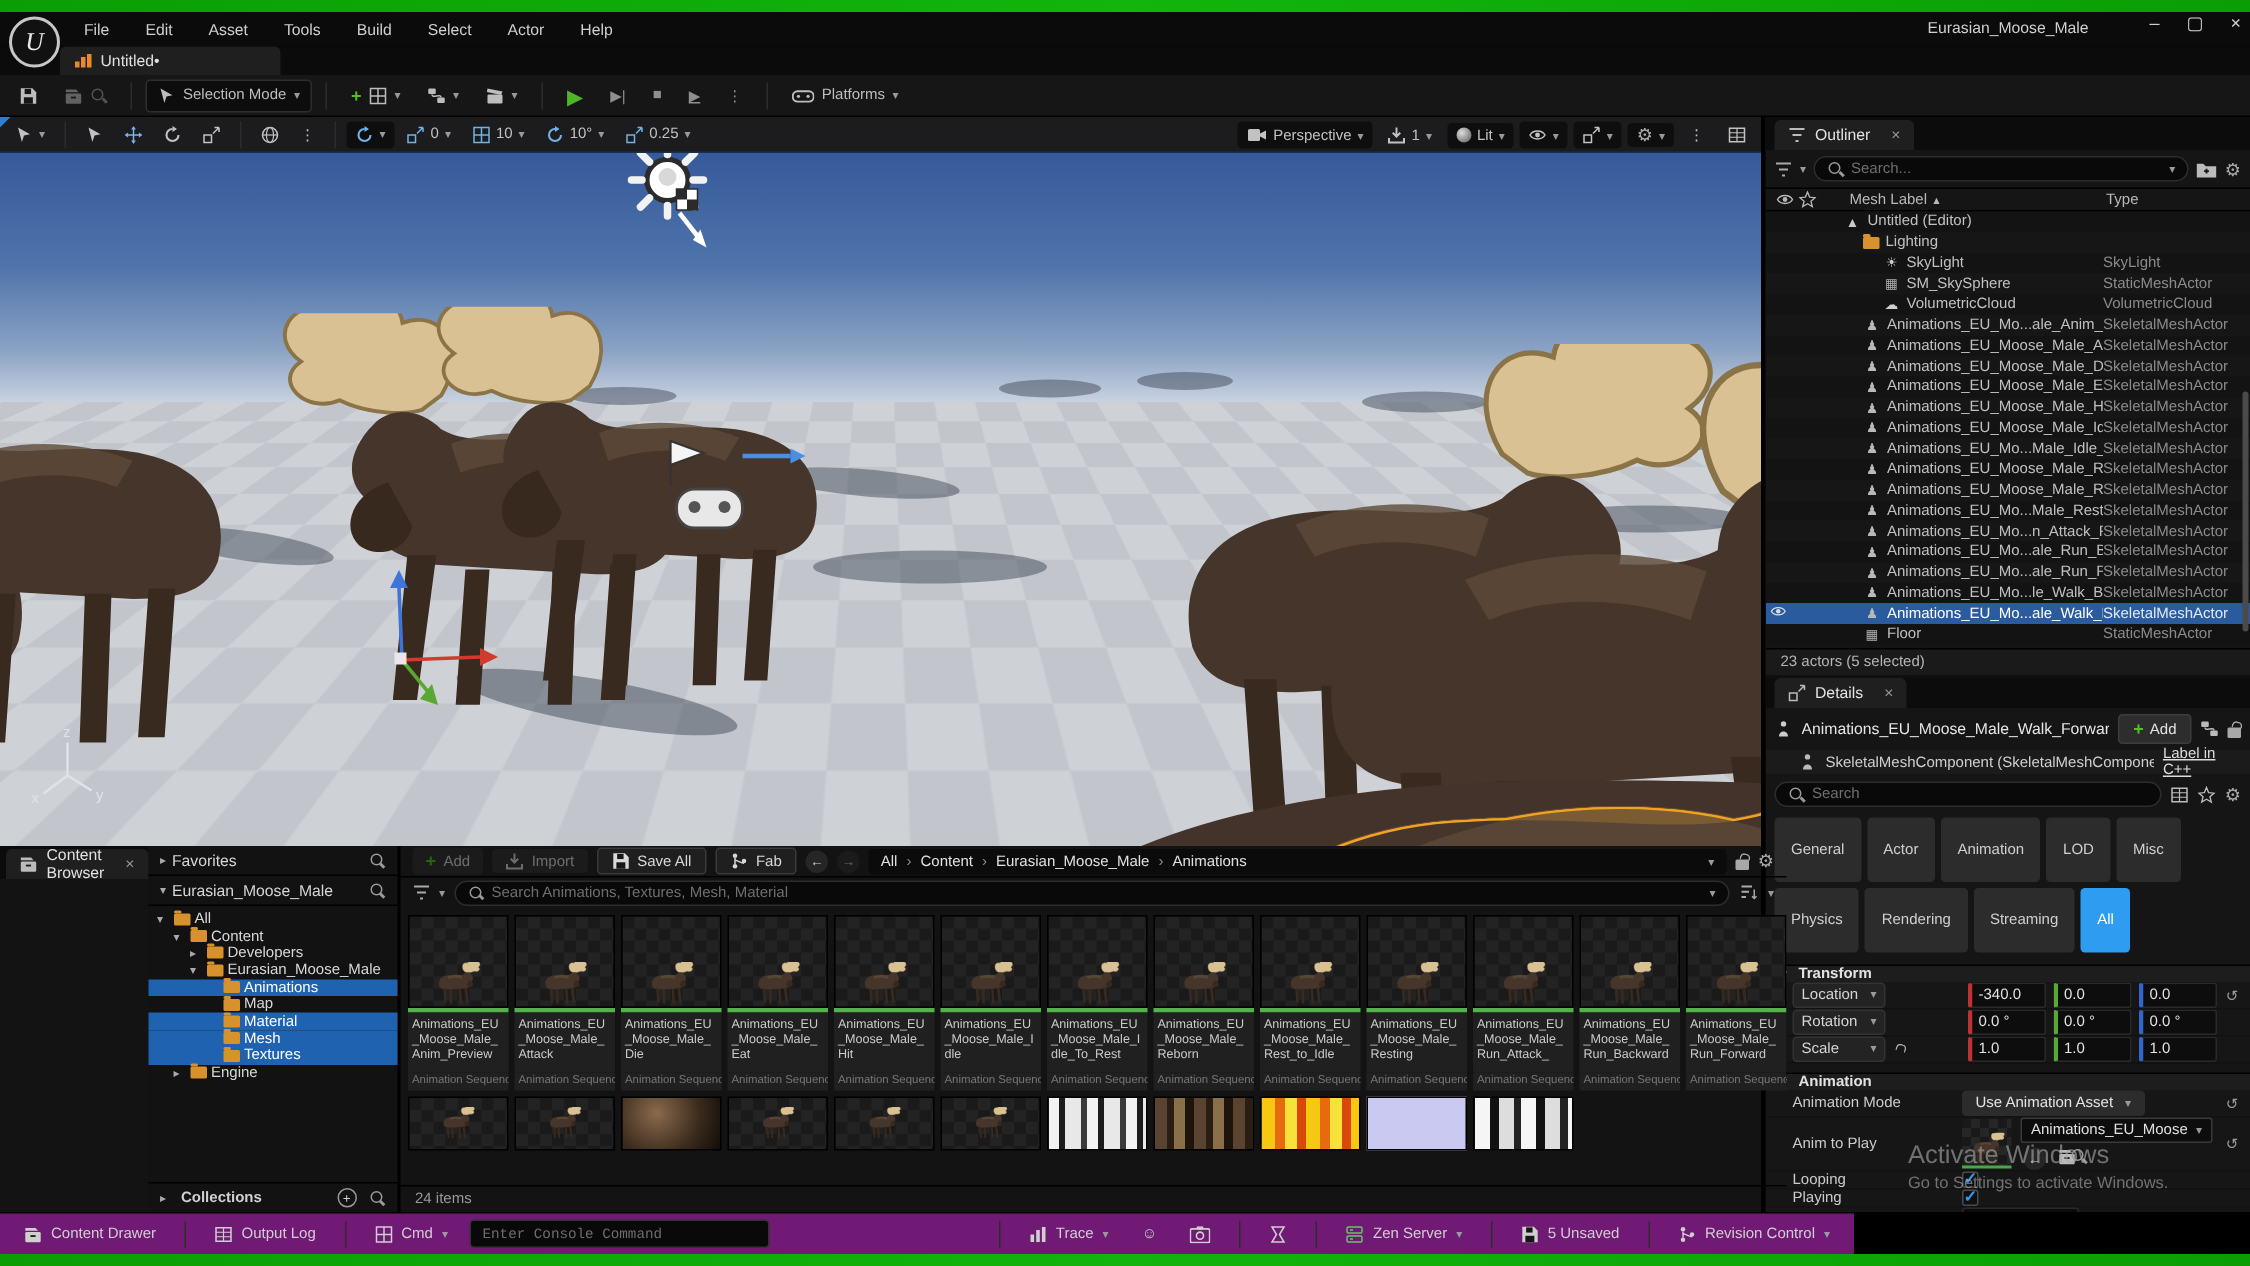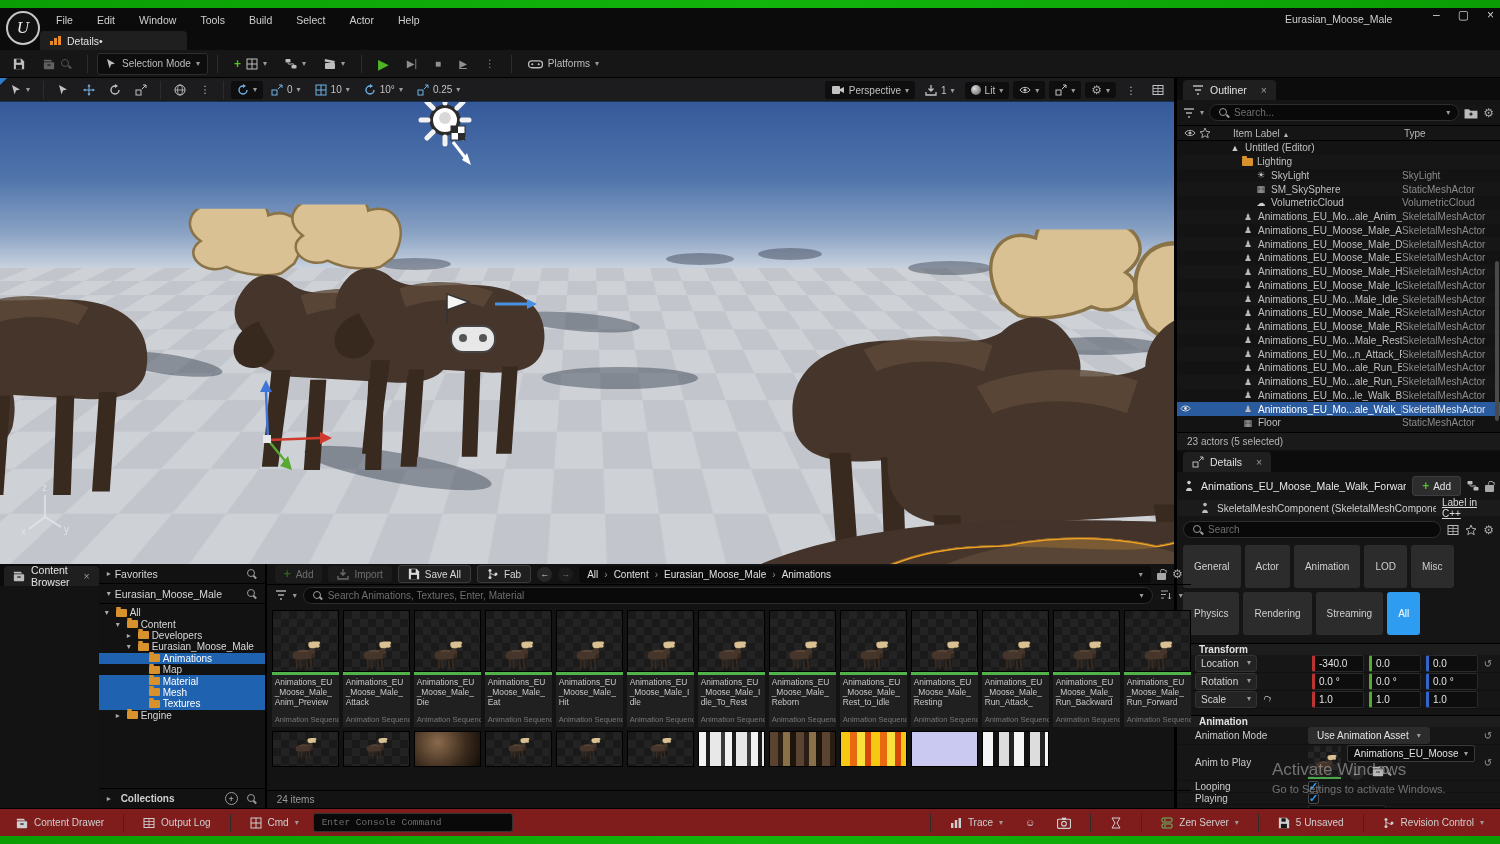--- a/index.html
+++ b/index.html
@@ -146,21 +146,21 @@
   .tilerow2{margin-top:4px}
   .tile2{width:67px;height:36px;flex:none;border:1px solid #000;background:repeating-conic-gradient(#232323 0 25%,#1a1a1a 0 50%) 0 0/16px 16px;display:flex;align-items:center;justify-content:center;overflow:hidden}
   .tile2.v-sphere{background:radial-gradient(circle at 35% 30%,#8a6a4c,#3a2a1c 60%,#120d08)}
   .tile2.v-tex-white{background:repeating-linear-gradient(90deg,#f2f2f2 0 7px,#1c1c1c 7px 11px,#e8e8e8 11px 22px,#3a3a3a 22px 26px)}
   .tile2.v-tex-brown{background:repeating-linear-gradient(90deg,#5a4330 0 8px,#2a1d12 8px 13px,#8a7048 13px 20px,#1d140c 20px 26px)}
   .tile2.v-tex-orange{background:repeating-linear-gradient(90deg,#f6c812 0 9px,#e86a10 9px 16px,#f8e13a 16px 24px,#d84808 24px 30px)}
   .tile2.v-tex-lav{background:#c9c9f2}
   .tile2.v-tex-bw{background:repeating-linear-gradient(90deg,#f5f5f5 0 10px,#111 10px 16px,#ddd 16px 26px,#222 26px 31px)}
   .cb-foot{height:18px;display:flex;align-items:center;padding:0 10px;color:#9a9a9a;border-top:1px solid #000}
   
-  #statusbar{left:0;top:808px;width:1500px;height:28px;background:#7f1d1d;border-top:1px solid #000;display:flex;align-items:center;padding:0 8px;gap:6px}
+  #statusbar{left:0;top:808px;width:1236px;height:28px;background:#701a75;border-top:1px solid #000;display:flex;align-items:center;padding:0 8px;gap:6px}
   .sb-item{display:flex;align-items:center;gap:6px;color:#cfcfcf;padding:3px 8px}
   .console{width:200px;background:#090909;border:1px solid #333;border-radius:3px;color:#6e6e6e;font-family:"Liberation Mono",monospace;font-size:9.5px;padding:3px 8px}
   .sb-right{margin-left:auto;display:flex;align-items:center;gap:6px}
   .mag-w{width:11px;height:11px;position:relative;flex:none}
   .mag-w::before{content:"";position:absolute;left:1px;top:1px;width:6px;height:6px;border:1.4px solid #9a9a9a;border-radius:50%}
   .mag-w::after{content:"";position:absolute;left:7.5px;top:7.5px;width:3.5px;height:1.6px;background:#9a9a9a;transform:rotate(45deg)}
   .lockico{width:9px;height:7px;background:#a8a8a8;border-radius:1px;position:relative;margin-top:4px}
   .lockico::before{content:"";position:absolute;left:1px;top:-4px;width:5px;height:4px;border:1.4px solid #a8a8a8;border-bottom:none;border-radius:3px 3px 0 0}
   .lockico.open::before{left:3px;transform:rotate(18deg)}
   .gearico{color:#a8a8a8;font-size:12px;line-height:10px}
@@ -289,21 +289,21 @@
         <path d="M6.5,5 v3 M5,6.5 h3" stroke="#161616" stroke-width="1.2"></path>
       </symbol>
   </defs>
 </svg>
 
 <div class="abs" id="green-top"></div>
 <div class="abs" id="titlebar">
   <div class="menus">
     <span class="menu">File</span>
       <span class="menu">Edit</span>
-      <span class="menu">Window</span>
+      <span class="menu">Asset</span>
       <span class="menu">Tools</span>
       <span class="menu">Build</span>
       <span class="menu">Select</span>
       <span class="menu">Actor</span>
       <span class="menu">Help</span>
   </div>
   <span id="win-title">Eurasian_Moose_Male</span>
   <div class="winbtns">
     <span>–</span>
     <span>▢</span>
@@ -311,21 +311,21 @@
   </div>
 </div>
 <div class="abs" id="logo">U</div>
 <div class="abs" id="tabrow">
   <div class="ltab">
     <span class="chart-ico">
         <b style="height:4px"></b>
         <b style="height:7px"></b>
         <b style="height:9px"></b>
       </span>
-    <span>Details•</span>
+    <span>Untitled•</span>
   </div>
 </div>
 
 <div class="abs" id="maintoolbar">
   <span class="tbtn">
       <svg class="i">
         <use href="#i-floppy"></use>
       </svg>
     </span>
   <span class="tbtn dim">
@@ -636,21 +636,21 @@
         </svg>
       <span class="gearico">⚙</span>
     </div>
     <div class="ol-head">
       <svg class="i" style="color:#b5b5b5;margin:0 3px">
           <use href="#i-eye"></use>
         </svg>
       <svg class="i" style="color:#b5b5b5">
           <use href="#i-star"></use>
         </svg>
-      <span class="hl"><span>Item Label</span> <span style="font-size:7px">▲</span></span>
+      <span class="hl"><span>Mesh Label</span> <span style="font-size:7px">▲</span></span>
       <span class="ht">Type</span>
     </div>
     <div id="ol-rows">
       <div class="ol-row v-level" style="--ind: 2;">
           <span class="ol-eye"><svg class="i" style="width:11px;height:11px">
               <use href="#i-eye"></use>
             </svg></span>
           <span class="ol-label">
             <span class="ol-ico"></span>
             <span style="white-space:nowrap;overflow:hidden">Untitled (Editor)</span>
@@ -1130,21 +1130,21 @@
         <span class="lockico open"></span>
         <span class="gearico">⚙</span>
       </div>
       <div class="cb-search">
         <svg class="i" style="color:#aaa">
             <use href="#i-filter"></use>
           </svg>
           <span class="chev">▾</span>
         <span class="searchbox">
             <span class="mag-w"></span>
-            <span style="flex:1">Search Animations, Textures, Enter, Material</span>
+            <span style="flex:1">Search Animations, Textures, Mesh, Material</span>
             <span class="chev">▾</span>
           </span>
         <svg class="i" style="color:#aaa;width:14px">
             <use href="#i-sort"></use>
           </svg>
           <span class="chev">▾</span>
       </div>
       <div id="tiles">
         <div class="tilerow">
           <div class="tile">

